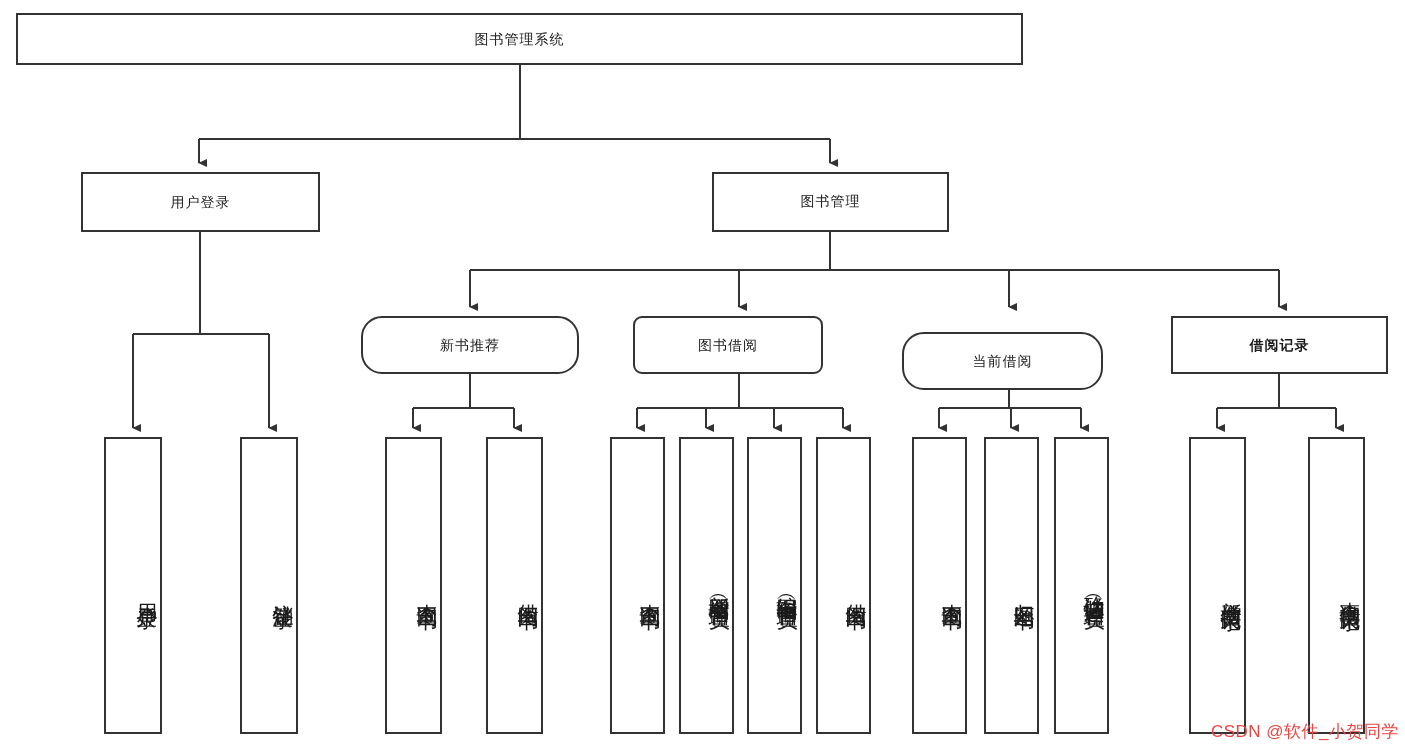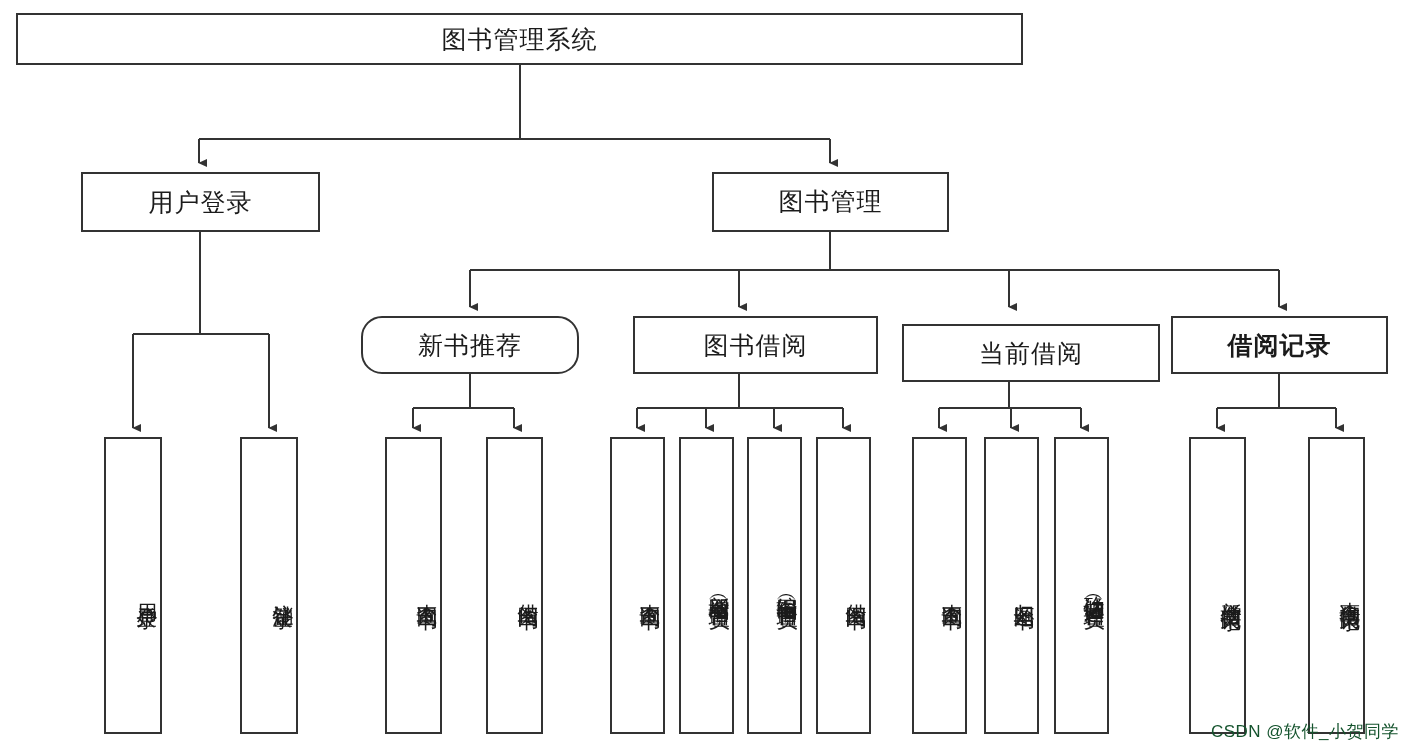--- a/index.html
+++ b/index.html
@@ -36,21 +36,21 @@
     position: absolute;
     box-sizing: border-box;
     border: 2.5px solid #333333;
     background: #ffffff;
     display: flex;
     align-items: center;
     justify-content: center;
     color: #1b1b1b;
   }
   .node.horiz {
-    font-size: 25px;
+    font-size: 14px;
     letter-spacing: 1px;
     line-height: 1.2;
   }
   .node.vert {
     writing-mode: vertical-rl;
     text-orientation: upright;
     align-items: flex-start;
     justify-content: center;
     padding-top: 10px;
     font-size: 21px;
@@ -58,21 +58,21 @@
     letter-spacing: 2px;
   }
   .node.vert.tall-text {
     padding-top: 4px;
   }
   .watermark {
     position: absolute;
     right: 6px;
     bottom: 4px;
     font-size: 17px;
-    color: #14532d;
+    color: #ef4444;
     letter-spacing: 0.5px;
     white-space: nowrap;
     pointer-events: none;
   }
 </style>
 </head>
 <body>
 
 <div id="canvas">
 
@@ -128,22 +128,22 @@
   </svg>
 
   <div class="node-layer">
 
     <div class="node horiz" id="n-root" style="left: 16px; top: 13px; width: 1007px; height: 52px;">图书管理系统</div>
 
     <div class="node horiz" id="n-user-login" style="left: 81px; top: 172px; width: 239px; height: 60px;">用户登录</div>
     <div class="node horiz" id="n-book-manage" style="left: 712px; top: 172px; width: 237px; height: 60px; font-family: Liberation Serif, serif;">图书管理</div>
 
     <div class="node horiz" id="n-new-book-recommend" style="left: 361px; top: 316px; width: 218px; height: 58px; border-radius: 21px;">新书推荐</div>
-    <div class="node horiz" id="n-book-borrow" style="left: 633px; top: 316px; width: 245px; height: 58px;">图书借阅</div>
-    <div class="node horiz" id="n-current-borrow" style="left: 902px; top: 324px; width: 258px; height: 58px;">当前借阅</div>
+    <div class="node horiz" id="n-book-borrow" style="left: 633px; top: 316px; width: 190px; height: 58px; border-radius: 9px;">图书借阅</div>
+    <div class="node horiz" id="n-current-borrow" style="left: 902px; top: 332px; width: 201px; height: 58px; border-radius: 22px;">当前借阅</div>
     <div class="node horiz" id="n-borrow-record" style="left: 1171px; top: 316px; width: 217px; height: 58px; font-weight: bold;">借阅记录</div>
 
     <div class="node vert" id="n-leaf-0" style="left: 104px; top: 437px; width: 58px; height: 297px;">用户登录</div>
     <div class="node vert" id="n-leaf-1" style="left: 240px; top: 437px; width: 58px; height: 297px;">注销登录</div>
     <div class="node vert" id="n-leaf-2" style="left: 385px; top: 437px; width: 57px; height: 297px;">查询图书</div>
     <div class="node vert" id="n-leaf-3" style="left: 486px; top: 437px; width: 57px; height: 297px;">借阅图书</div>
     <div class="node vert" id="n-leaf-4" style="left: 610px; top: 437px; width: 55px; height: 297px;">查询图书</div>
     <div class="node vert tall-text" id="n-leaf-5" style="left: 679px; top: 437px; width: 55px; height: 297px;">新增图书（管理员）</div>
     <div class="node vert tall-text" id="n-leaf-6" style="left: 747px; top: 437px; width: 55px; height: 297px;">编辑图书（管理员）</div>
     <div class="node vert" id="n-leaf-7" style="left: 816px; top: 437px; width: 55px; height: 297px;">借阅图书</div>

